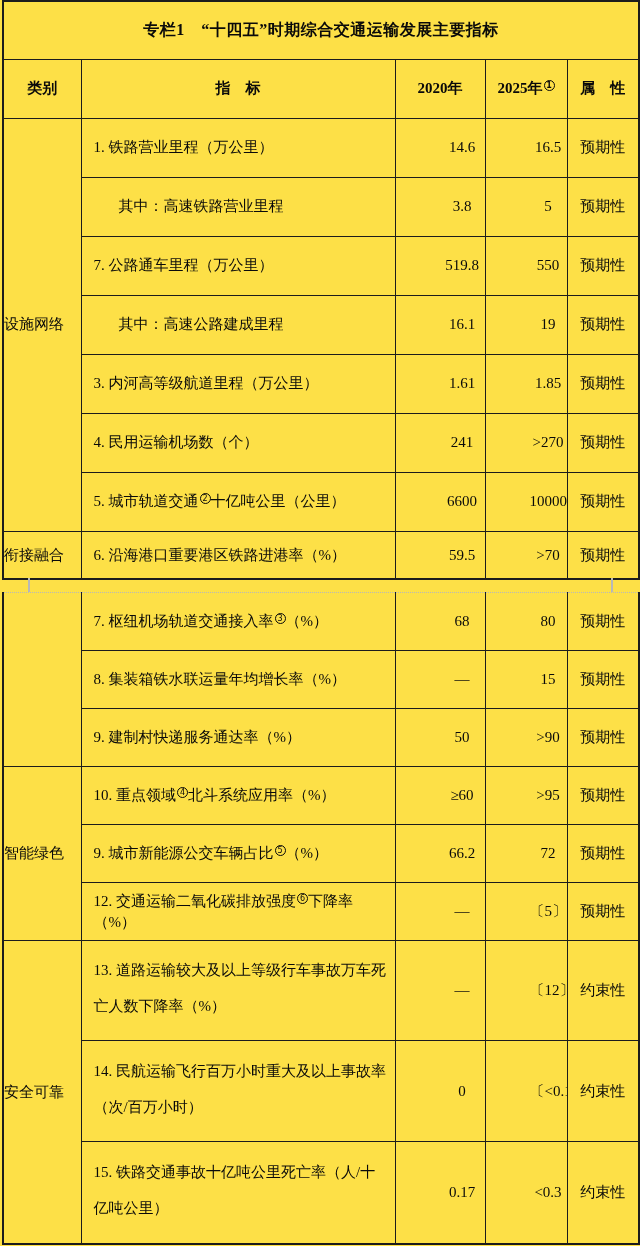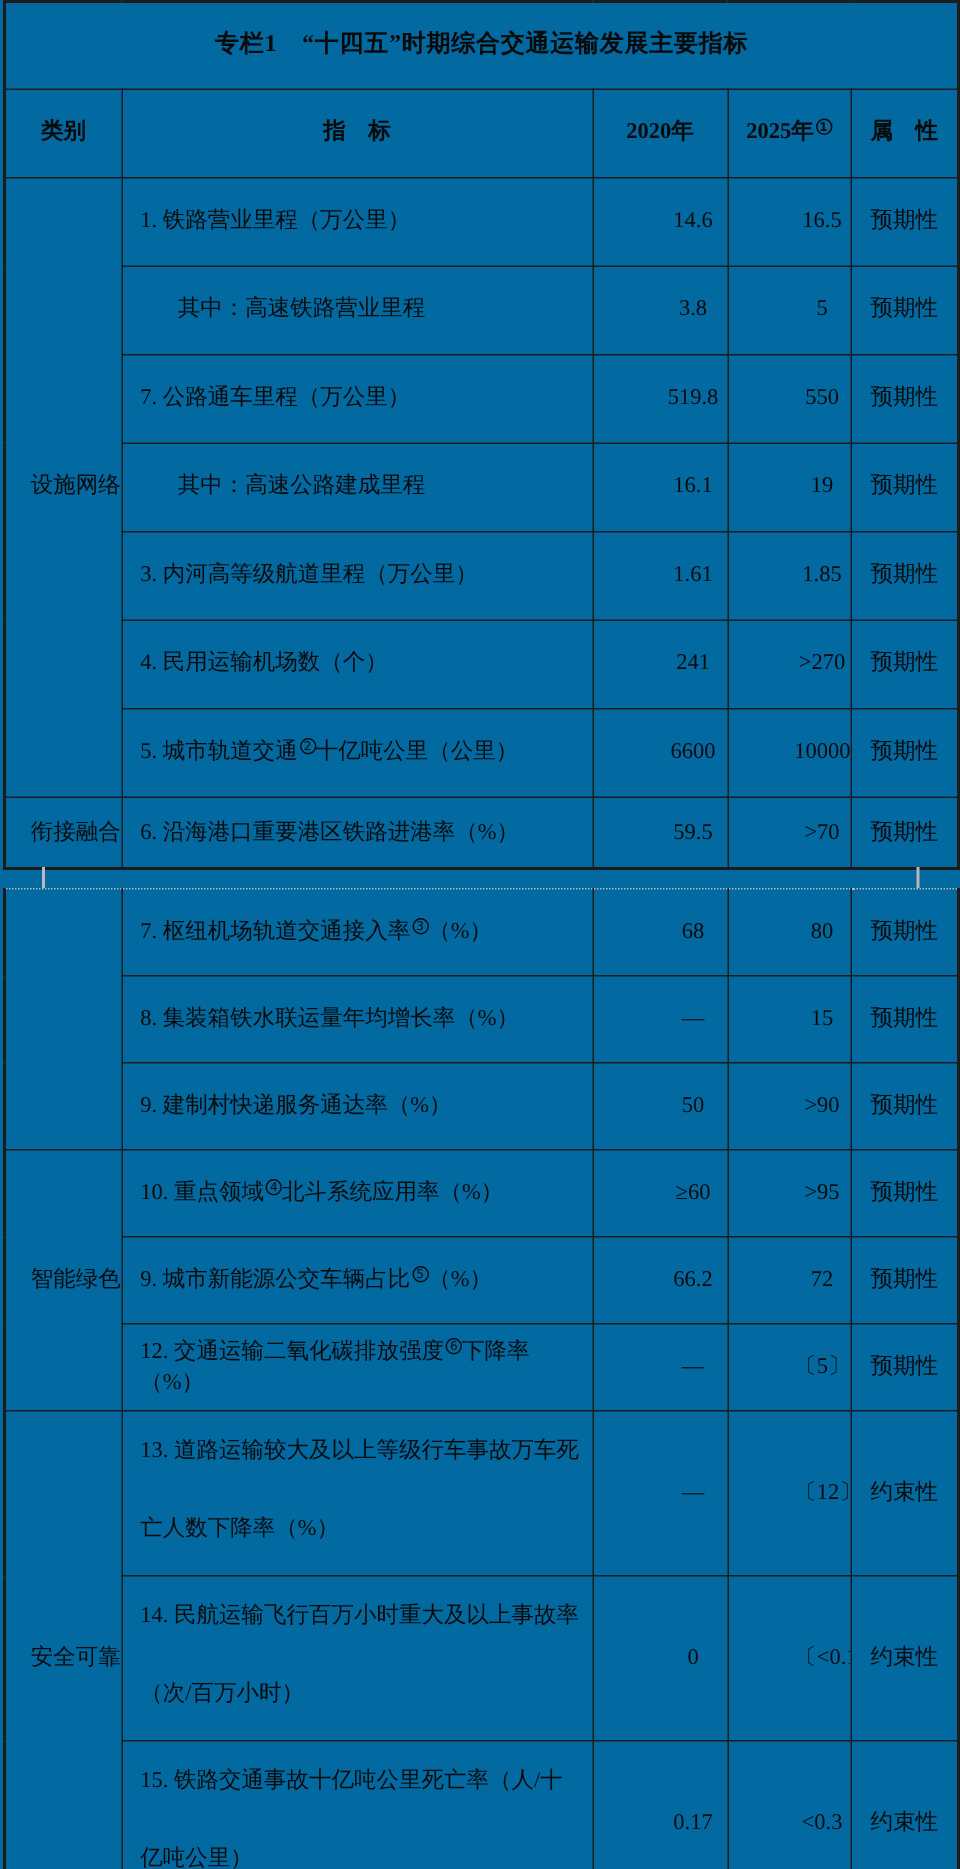--- a/index.html
+++ b/index.html
@@ -1,31 +1,31 @@
 <!DOCTYPE html>
 <html><head>
 <meta charset="utf-8">
 <style>
   html,body{margin:0;padding:0;background:#ffffff;}
-  .page{position:relative;width:640px;height:1246px;background:#0369a1;overflow:hidden;
+  .page{position:relative;width:640px;height:1246px;background:#fde047;overflow:hidden;
         font-family:"Liberation Serif","DejaVu Serif",serif;color:#0a0a0a;}
   table{border-collapse:collapse;table-layout:fixed;position:absolute;left:2px;width:636px;}
   .part1{top:0;border:2px solid #1c1c1c;}
   .part2{top:592px;border:2px solid #1c1c1c;border-top:none;}
   td{border:1px solid #1c1c1c;font-size:15px;vertical-align:middle;overflow:hidden;
      padding:0;line-height:1.35;}
   .part2 tr.first td{border-top:1px dotted #b8b8b8;}
   .title-cell{font-weight:bold;font-size:16px;text-align:center;letter-spacing:0.5px;}
   .hd{font-weight:bold;text-align:center;}
-  .cat{text-align:right;}
+  .cat{text-align:left;}
   .ind{text-align:left;padding:2px 8px 2px 12px;}
   .ind.indent{padding-left:37px;font-family:Liberation Serif, serif;}
   .num{text-align:center;padding-left:44px;}
   .att{text-align:center;margin-left:28px;}
-  .two .ind{line-height:52px;padding-top:0;padding-bottom:5px;margin-top:48px;}
+  .two .ind{line-height:36px;padding-top:0;padding-bottom:5px;margin-top:48px;}
   .circ{display:inline-block;width:9px;height:9px;line-height:9px;font-size:8px;
         border:1px solid #0a0a0a;border-radius:50%;text-align:center;vertical-align:5px;
         margin-left:1px;font-family:"DejaVu Sans",sans-serif;}
   tr.rt{height:58px;} tr.rh{height:59px;} tr.r1{height:59px;} tr.r8{height:48px;}
   tr.r2{height:58px;} tr.rl1{height:100px;} tr.rl2{height:101px;} tr.rl3{height:102px;}
   .tick{position:absolute;width:2px;height:14px;background:#b8b8b8;top:578px;}
   .tick-left{left:28px;} .tick-right{left:611px;}
 </style>
 </head>
 <body>

